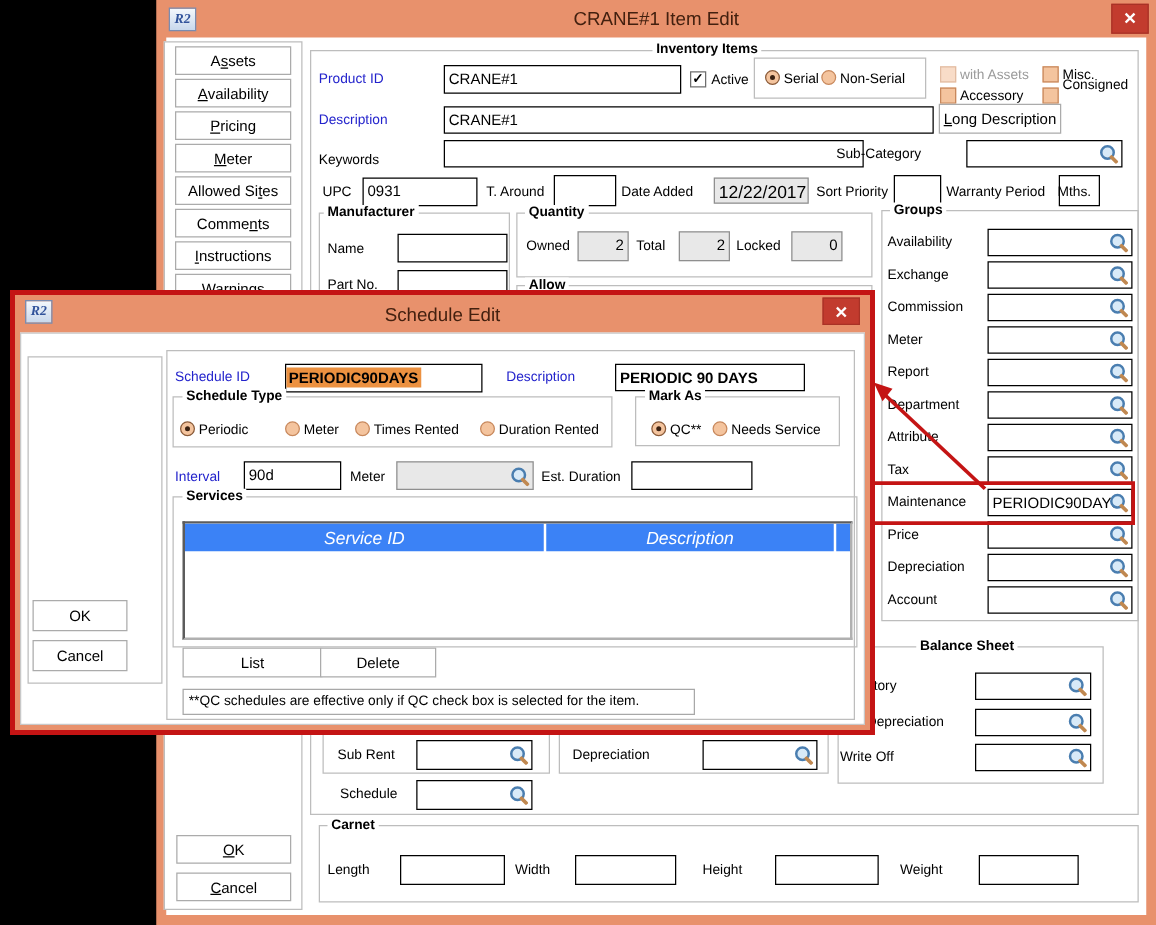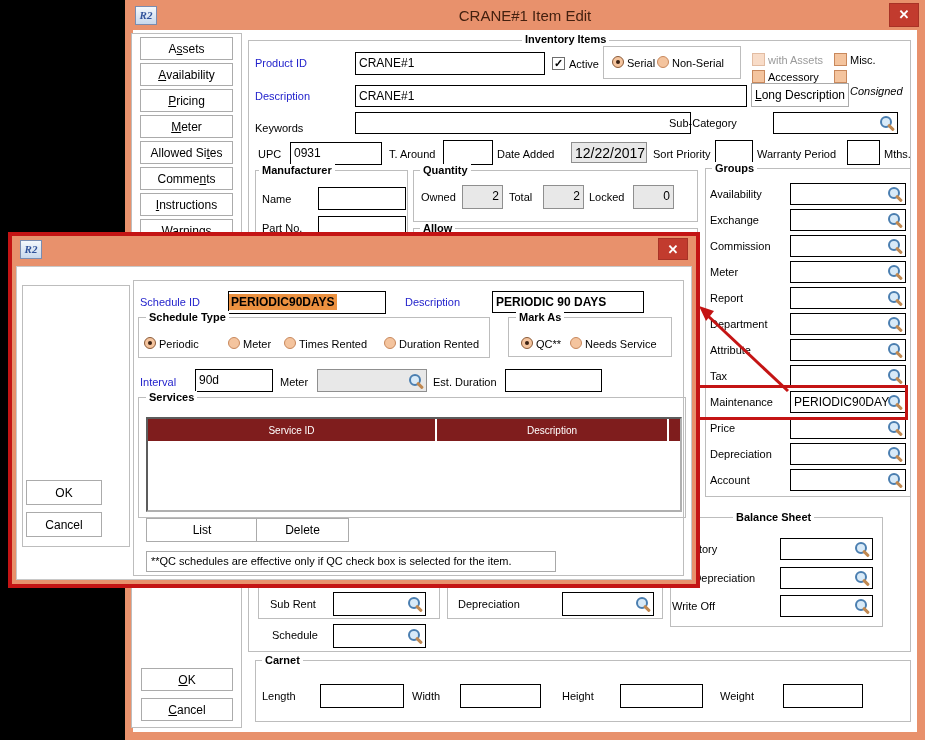--- a/index.html
+++ b/index.html
@@ -32,21 +32,21 @@
   .mag::after{content:"";position:absolute;right:0;bottom:2px;width:8px;height:3px;background:#C08850;
        transform:rotate(45deg);border-radius:1px;}
   .cb{width:13px;height:13px;box-sizing:border-box;background:#F4C49E;border:1px solid #C8885C;
       text-align:center;font:bold 11px/11px "Liberation Sans",sans-serif;color:#000;}
   .cb.on{background:#fff;border:1px solid #6E6E6E;}
   .cb.dis{background:#F8DCC8;border-color:#E2BCA2;}
   .radio{width:12px;height:12px;box-sizing:border-box;border-radius:50%;background:#F4C49E;border:1px solid #C8885C;}
   .radio.on::after{content:"";position:absolute;left:3px;top:3px;width:4px;height:4px;border-radius:50%;background:#3A2112;}
   .radio.on{border-color:#8A5A38;}
   .hsel{background:#EC9140;font-weight:bold;}
-  .thead{background:#7f1d1d;color:#fff;font-size:10px;display:flex;align-items:center;justify-content:center;}
+  .thead{background:#3b82f6;color:#fff;font-size:14px;display:flex;align-items:center;justify-content:center;font-style:italic;}
   .note{border:1px solid #A8A8A8;font-size:11px;line-height:19px;padding:0 4px;white-space:nowrap;box-sizing:border-box;}
   u{text-decoration:underline;}
 </style>
 </head>
 <body>
 
 <div id="screen">
 
   <div class="abs win" style="left:125px;top:0;width:800px;height:740px;z-index:1;">
     <div class="abs logo" style="left:10px;top:6px;">R2</div>
@@ -79,41 +79,41 @@
     <div class="abs lbl" style="left:502px;top:57px;">Serial</div>
     <div class="abs radio" style="left:532px;top:56px;"></div>
     <div class="abs lbl" style="left:547px;top:57px;">Non-Serial</div>
     <div class="abs cb dis" style="left:627px;top:53px;"></div>
     <div class="abs lbl gray" style="left:643px;top:54px;">with Assets</div>
     <div class="abs cb" style="left:709px;top:53px;"></div>
     <div class="abs lbl" style="left:725px;top:54px;">Misc.</div>
     <div class="abs cb" style="left:627px;top:70px;"></div>
     <div class="abs lbl" style="left:643px;top:71px;">Accessory</div>
     <div class="abs cb" style="left:709px;top:70px;"></div>
-    <div class="abs lbl" style="left:725px;top:85px;font-style:italic;">Consigned</div>
+    <div class="abs lbl" style="left:725px;top:62px;">Consigned</div>
     <div class="abs btn" style="left:626px;top:83px;width:98px;height:24px;"><u>L</u>ong Description</div>
 
     <div class="abs lbl blue" style="left:130px;top:90px;">Description</div>
     <div class="abs field" style="left:230px;top:85px;width:392px;height:22px;">CRANE#1</div>
     <div class="abs lbl" style="left:130px;top:122px;">Keywords</div>
     <div class="abs field" style="left:230px;top:112px;width:336px;height:22px;"></div>
     <div class="abs lbl" style="left:544px;top:117px;">Sub-Category</div>
     <div class="abs field magf" style="left:648px;top:112px;width:125px;height:22px;"><span></span><span class="mag"></span></div>
 
     <div class="abs lbl" style="left:133px;top:148px;">UPC</div>
     <div class="abs field" style="left:165px;top:142px;width:92px;height:23px;">0931</div>
     <div class="abs lbl" style="left:264px;top:148px;">T. Around</div>
     <div class="abs field" style="left:318px;top:140px;width:50px;height:25px;"></div>
     <div class="abs lbl" style="left:372px;top:148px;">Date Added</div>
     <div class="abs field fgray" style="left:446px;top:142px;width:76px;height:21px;font-size:14px;">12/22/2017</div>
     <div class="abs lbl" style="left:528px;top:148px;">Sort Priority</div>
     <div class="abs field" style="left:590px;top:140px;width:38px;height:25px;"></div>
     <div class="abs lbl" style="left:632px;top:148px;">Warranty Period</div>
     <div class="abs field" style="left:722px;top:140px;width:33px;height:25px;"></div>
-    <div class="abs lbl" style="left:759px;top:148px;">Mths.</div>
+    <div class="abs lbl" style="left:721px;top:148px;">Mths.</div>
 
     <div class="abs gbox" style="left:130px;top:170px;width:153px;height:105px;"></div>
     <div class="abs gtitle" style="left:134px;top:164px;">Manufacturer</div>
     <div class="abs lbl" style="left:137px;top:193px;">Name</div>
     <div class="abs field" style="left:193px;top:187px;width:88px;height:23px;"></div>
     <div class="abs lbl" style="left:137px;top:222px;">Part No.</div>
     <div class="abs field" style="left:193px;top:216px;width:88px;height:23px;"></div>
 
     <div class="abs gbox" style="left:288px;top:170px;width:285px;height:52px;"></div>
     <div class="abs gtitle" style="left:295px;top:164px;">Quantity</div>
@@ -179,20 +179,21 @@
     <div class="abs lbl" style="left:287px;top:690px;">Width</div>
     <div class="abs field" style="left:335px;top:684px;width:81px;height:24px;"></div>
     <div class="abs lbl" style="left:437px;top:690px;">Height</div>
     <div class="abs field" style="left:495px;top:684px;width:83px;height:24px;"></div>
     <div class="abs lbl" style="left:595px;top:690px;">Weight</div>
     <div class="abs field" style="left:658px;top:684px;width:80px;height:24px;"></div>
   </div>
 
   <div class="abs win" style="left:8px;top:232px;width:692px;height:356px;border:4px solid #C41414;z-index:20;">
     <div class="abs logo" style="left:8px;top:4px;">R2</div>
+    <div class="abs titlebar-text" style="left:0;top:8px;width:100%;text-align:center;">Schedule Edit</div>
     <div class="abs closebtn" style="left:646px;top:2px;width:30px;height:22px;">✕</div>
 
     <div class="abs body-white" style="left:4px;top:30px;width:676px;height:314px;border:1px solid #C8C8C8;box-sizing:border-box;"></div>
 
     <div class="abs gbox" style="left:10px;top:49px;width:108px;height:262px;background:#fff;"></div>
     <div class="abs btn" style="left:14px;top:244px;width:76px;height:25px;">OK</div>
     <div class="abs btn" style="left:14px;top:276px;width:76px;height:25px;">Cancel</div>
 
     <div class="abs gbox" style="left:121px;top:44px;width:551px;height:296px;"></div>
 

